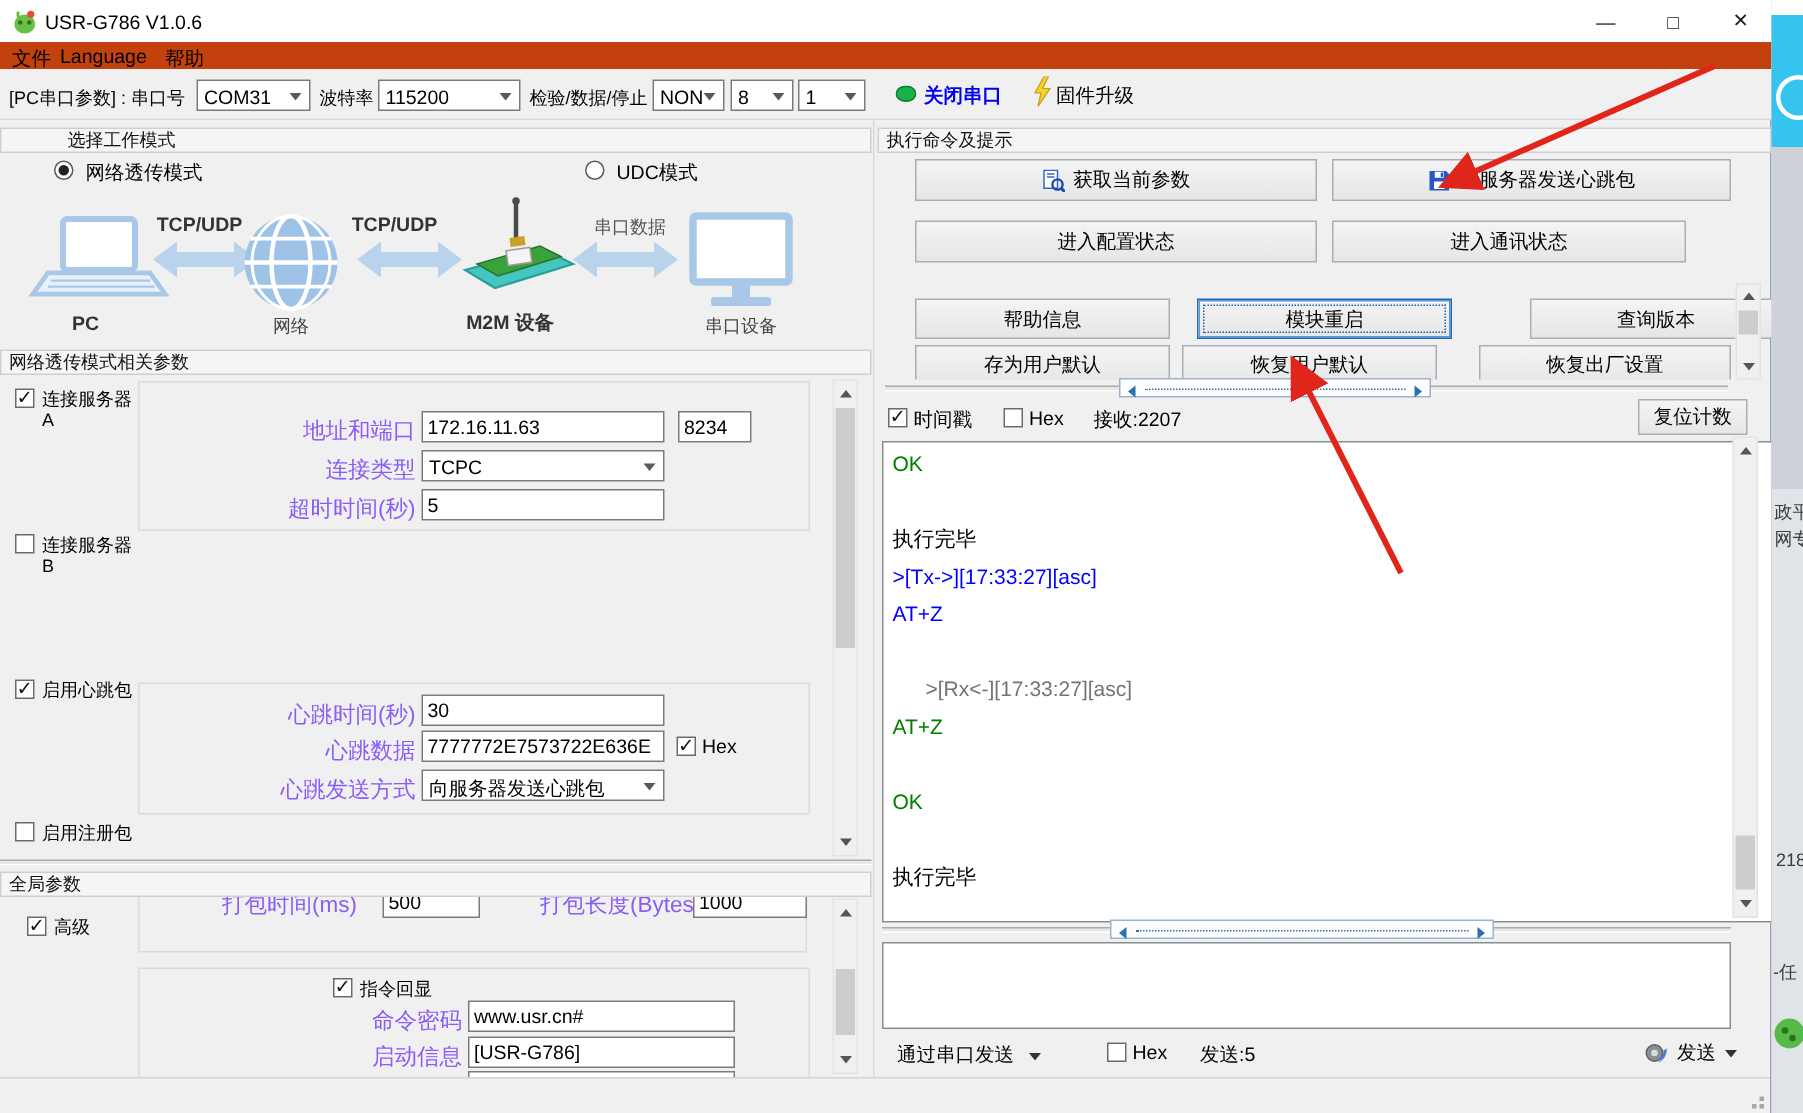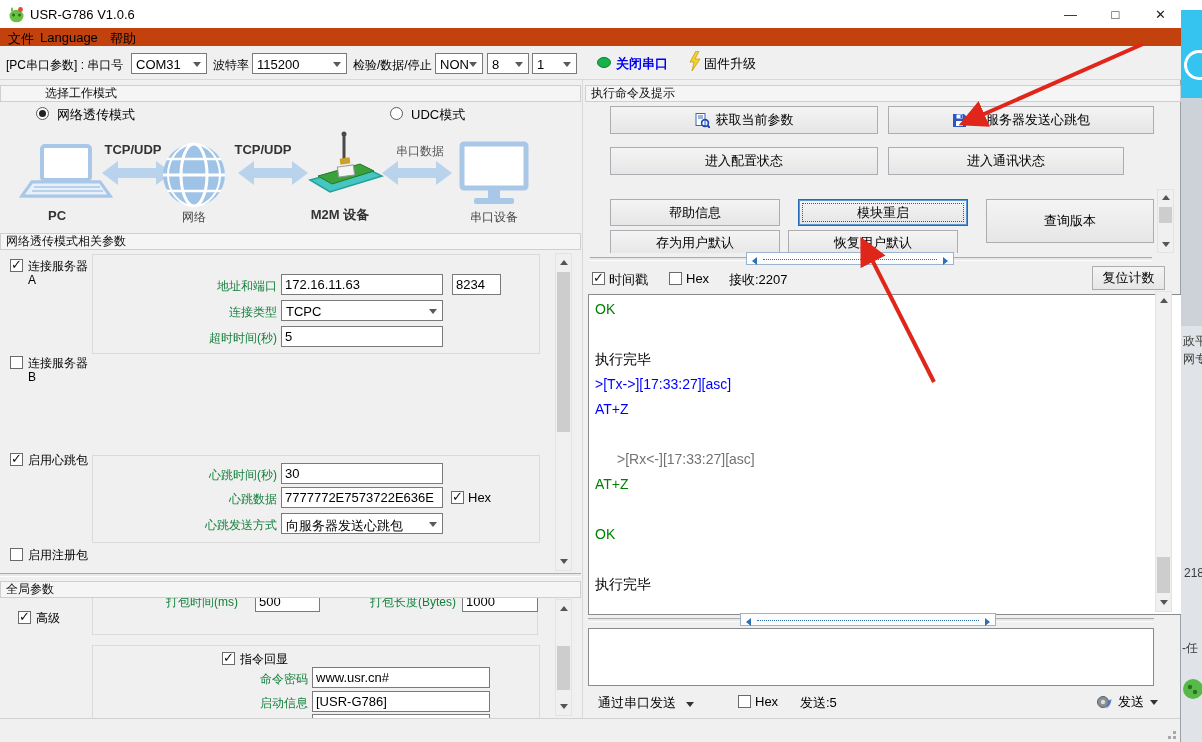--- a/index.html
+++ b/index.html
@@ -8,21 +8,21 @@
   .abs{position:absolute;}
   .win{position:absolute;left:0;top:0;width:1181px;height:742px;background:#f0f0f0;border-right:1px solid #9aa0a6;box-sizing:border-box;}
   .titlebar{position:absolute;left:0;top:0;width:1181px;height:28px;background:#ffffff;}
   .title-text{position:absolute;left:30px;top:7px;font-size:13px;color:#000;white-space:nowrap;}
   .wbtn{position:absolute;top:0;width:45px;height:28px;display:flex;align-items:center;justify-content:center;color:#222;font-size:13px;}
   .menubar{position:absolute;left:0;top:28px;width:1181px;height:18px;background:#c2410c;}
   .menu-item{position:absolute;top:1px;font-size:13px;color:#000;padding:1px 4px;}
   .toolbar{position:absolute;left:0;top:46px;width:1181px;height:33px;background:#f0f0f0;border-bottom:1px solid #d9d9d9;}
   .lbl{position:absolute;font-size:12px;white-space:nowrap;color:#000;}
   .lbl13{position:absolute;font-size:13px;white-space:nowrap;color:#000;}
-  .rlbl{position:absolute;font-size:12px;white-space:nowrap;color:#15803d;text-align:right;}
+  .rlbl{position:absolute;font-size:15px;white-space:nowrap;color:#8b5cf6;text-align:right;}
   .inp{position:absolute;border:1px solid #7a7a7a;background:#fff;font-family:inherit;font-size:13px;padding:0 3px;box-sizing:border-box;height:21px;}
   .dd{position:absolute;border:1px solid #7a7a7a;background:#fff;height:21px;box-sizing:border-box;font-size:13px;}
   .dd .txt{position:absolute;left:4px;top:3px;white-space:nowrap;overflow:hidden;max-width:calc(100% - 18px);}
   .ddarrow{position:absolute;right:5px;top:8px;width:0;height:0;border-left:4px solid transparent;border-right:4px solid transparent;border-top:5px solid #5a5a5a;}
   .sect{position:absolute;height:17px;box-sizing:border-box;background:#f5f5f5;border:1px solid #cfcfcf;
         display:flex;align-items:center;padding-left:5px;font-size:12px;color:#111;}
   .gpanel{position:absolute;border:1px solid #dadada;box-sizing:border-box;}
   .cb{position:absolute;width:13px;height:13px;border:1px solid #6a6a6a;background:#fff;box-sizing:border-box;}
   .cb .mark{display:none;position:absolute;left:0px;top:-3px;font-size:13px;font-weight:bold;color:#111;}
   .cb.checked .mark{display:block;}
@@ -288,29 +288,32 @@
     <div class="btn" style="left:888px;top:147px;width:236px;height:28px">
       <span>进入通讯状态</span>
     </div>
 
     <div class="btn" style="left:610px;top:199px;width:170px;height:27px">
       <span>帮助信息</span>
     </div>
     <div class="btn focus" style="left:798px;top:199px;width:170px;height:27px">
       <span>模块重启</span>
     </div>
-    <div class="btn" style="left:986px;top:199px;width:168px;height:44px">
+    <div class="btn" style="left:1020px;top:199px;width:168px;height:27px">
       <span>查询版本</span>
     </div>
     <div class="clipwrap" style="left:608px;top:230px;width:548px;height:23px">
       <div class="btn" style="left:2px;top:0;width:170px;height:26px">
         <span>存为用户默认</span>
       </div>
       <div class="btn" style="left:180px;top:0;width:170px;height:26px">
         <span>恢复用户默认</span>
+      </div>
+      <div class="btn" style="left:378px;top:0;width:168px;height:26px">
+        <span>恢复出厂设置</span>
       </div>
     </div>
 
     <div class="sb" style="left:1157px;top:189px;width:17px;height:64px">
       <span class="sb-arrow-up" style="top:5px"></span>
       <div class="sb-thumb" style="top:17px;height:16px"></div>
       <span class="sb-arrow-dn" style="bottom:5px"></span>
     </div>
 
     <div class="sunken" style="left:590px;top:257px;width:562px"></div>

